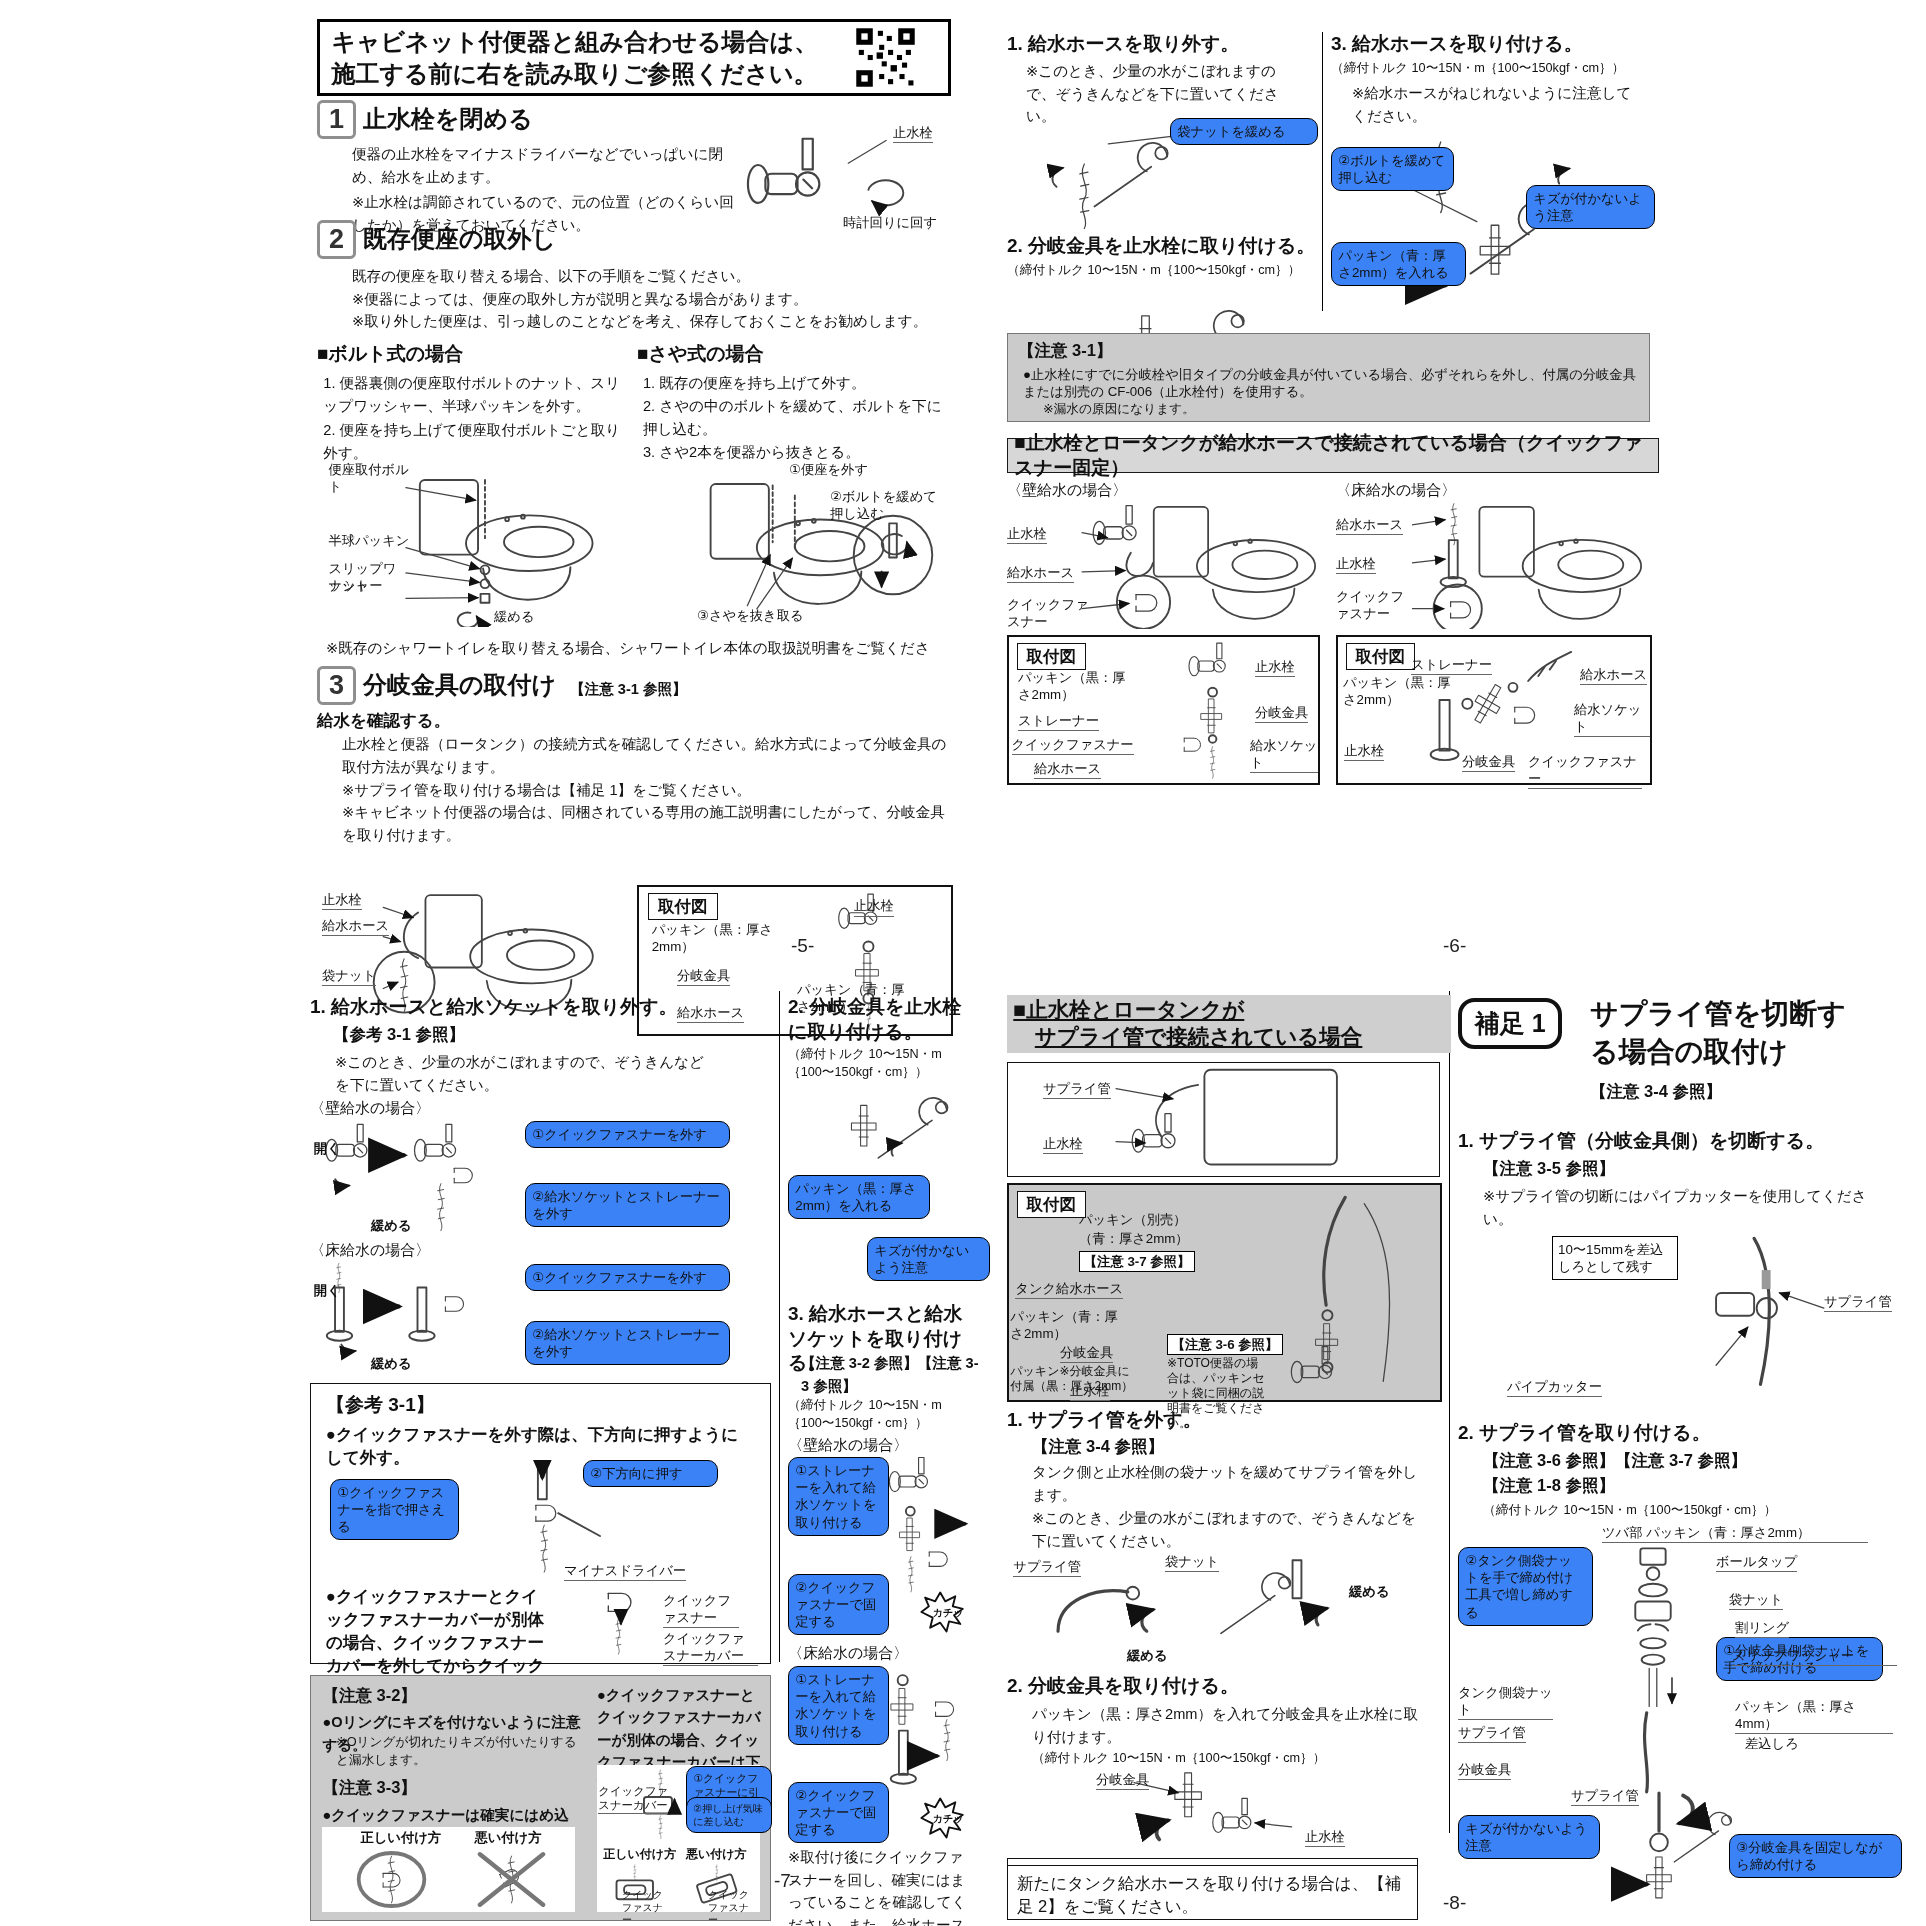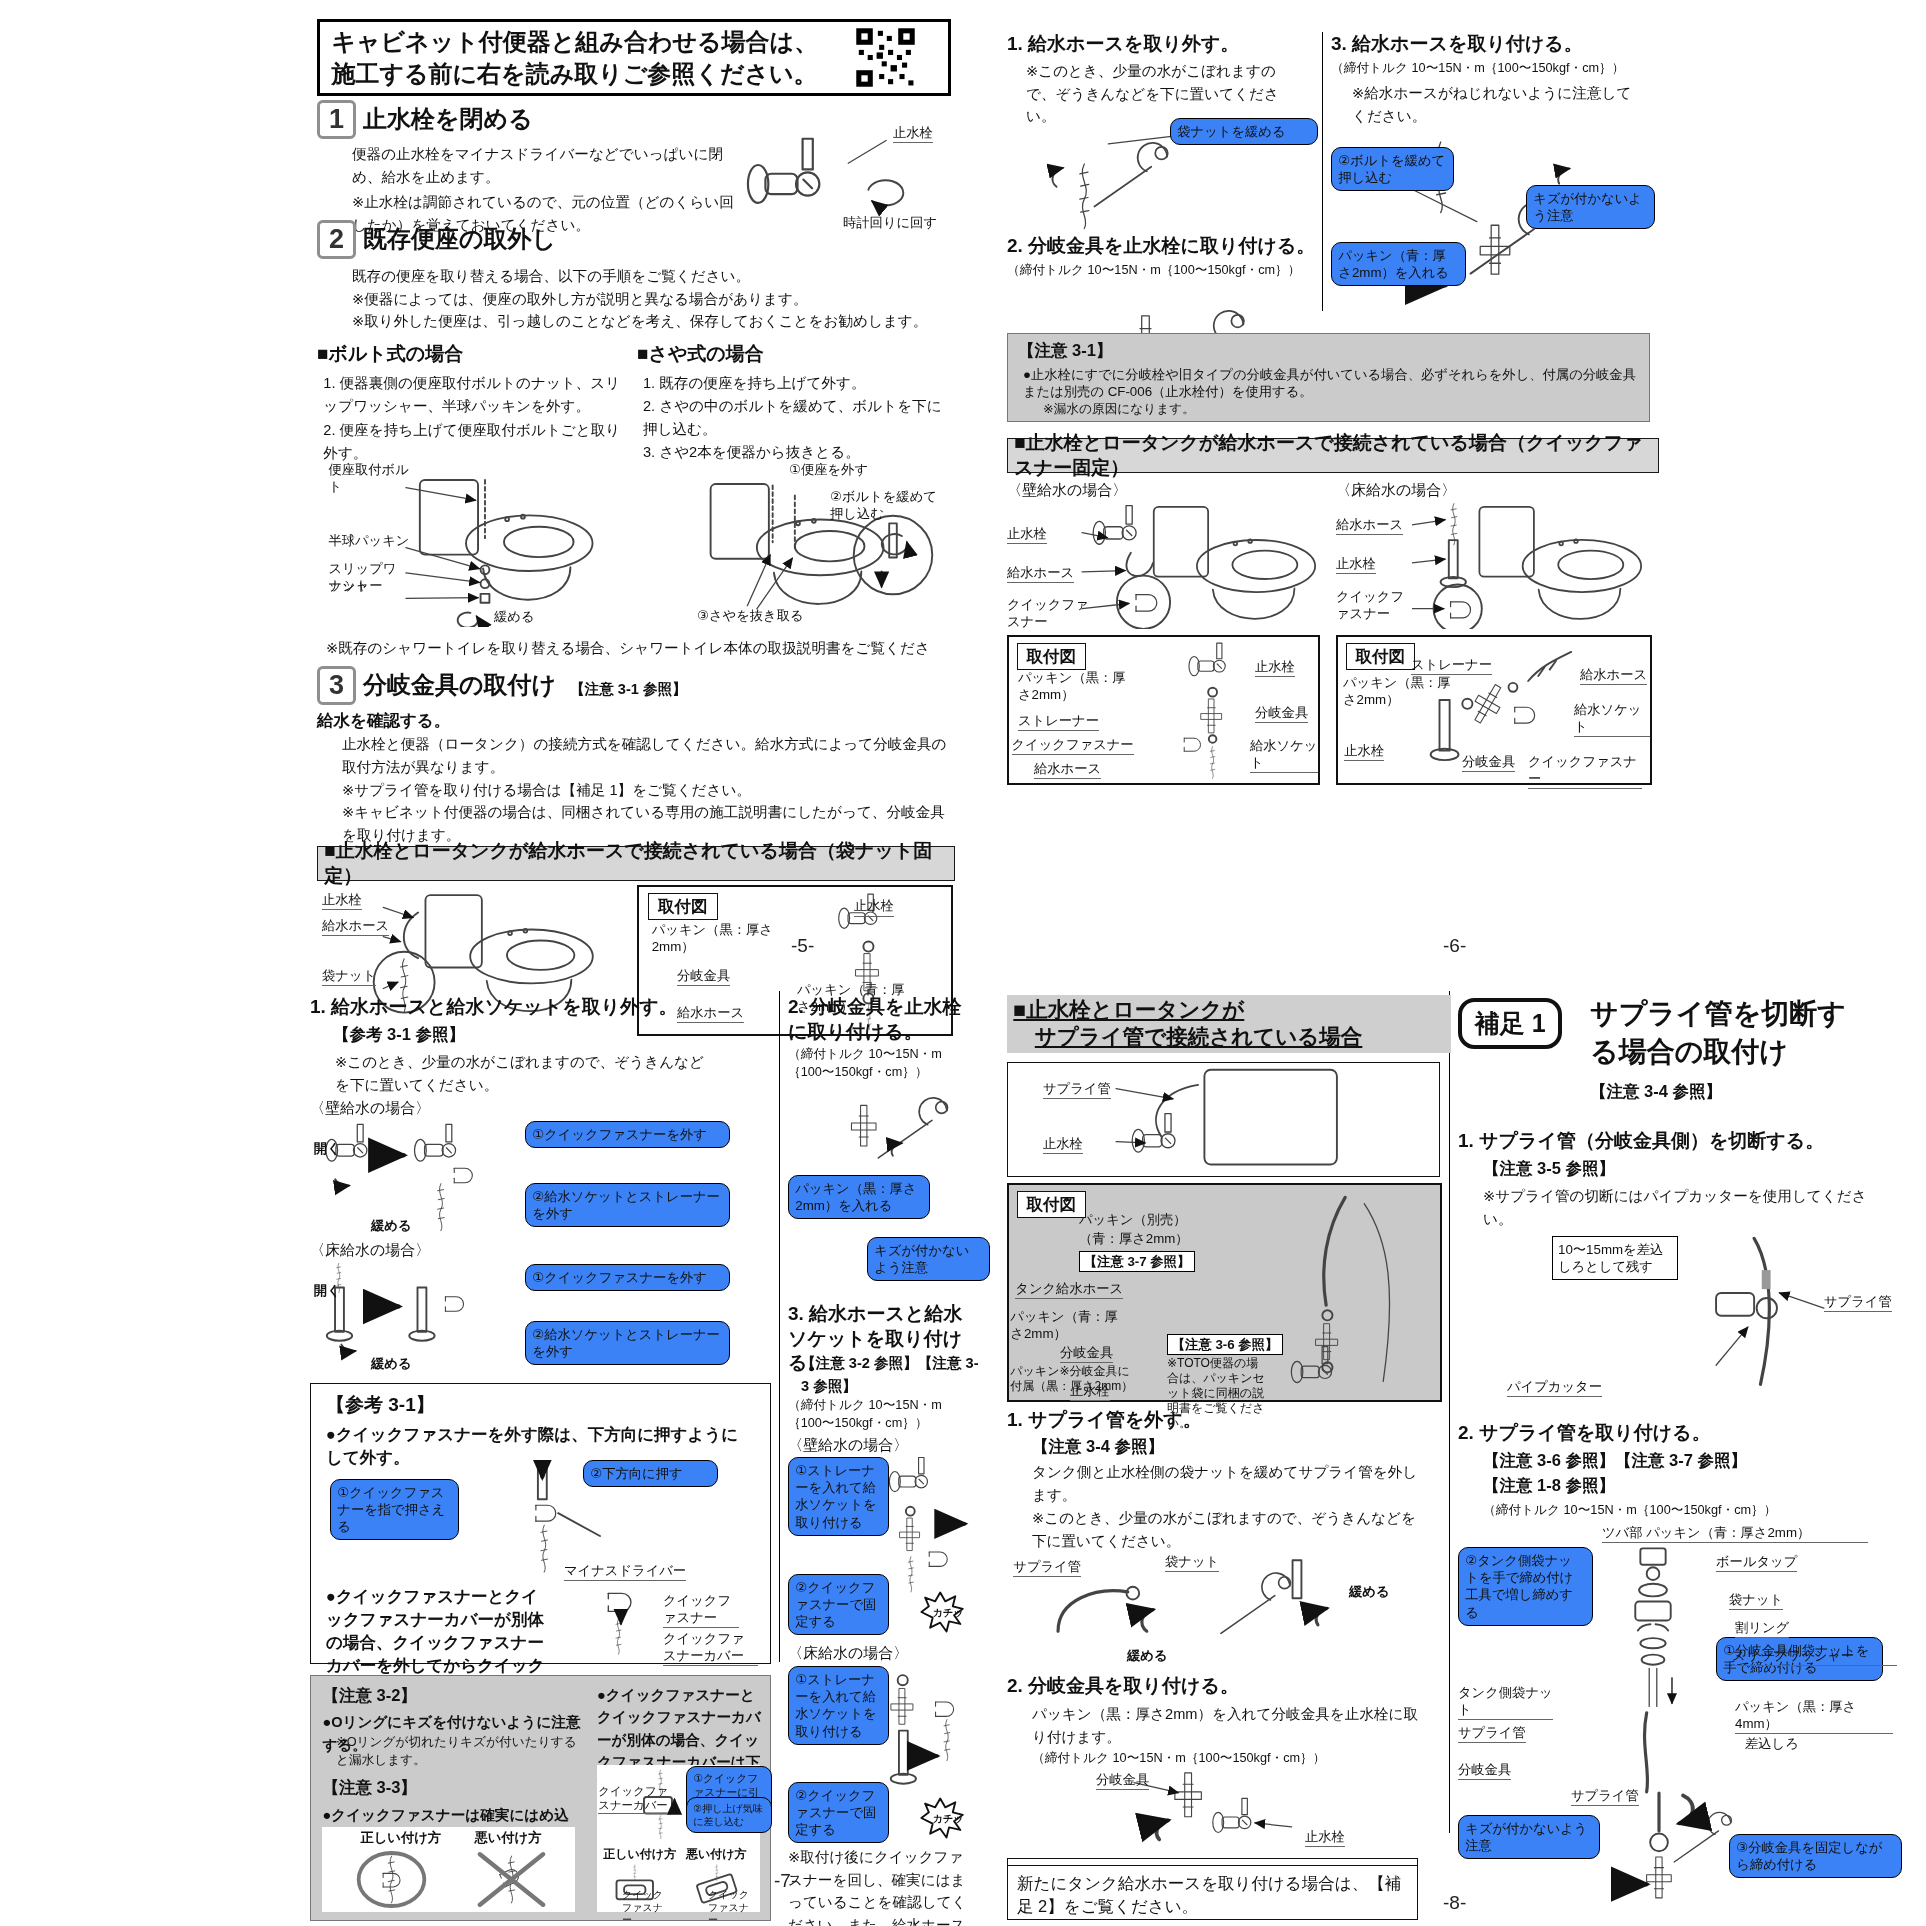--- a/index.html
+++ b/index.html
@@ -192,21 +192,20 @@
     <div class="ab t23" style="left:9px;top:618px;width:627px">※既存のシャワートイレを取り替える場合、シャワートイレ本体の取扱説明書をご覧ください。</div>
 
     <span class="secbox ab" style="left:0;top:647px">3</span>
     <div class="ab t38 b" style="left:46px;top:650px">分岐金具の取付け</div>
     <div class="ab t23 b" style="left:253px;top:659px">【注意 3-1 参照】</div>
     <div class="ab t26 b" style="left:0;top:690px">給水を確認する。</div>
     <div class="ab t23" style="left:25px;top:714px;width:608px">止水栓と便器（ロータンク）の接続方式を確認してください。給水方式によって分岐金具の取付方法が異なります。</div>
     <div class="ab t23" style="left:25px;top:760px;width:608px">※サプライ管を取り付ける場合は【補足 1】をご覧ください。</div>
     <div class="ab t23" style="left:25px;top:782px;width:608px">※キャビネット付便器の場合は、同梱されている専用の施工説明書にしたがって、分岐金具を取り付けます。</div>
 
-    <div class="graybar t30" style="left:0;top:827px;width:623px;height:33px">■止水栓とロータンクが給水ホースで接続されている場合（袋ナット固定）</div>
 
     <svg class="fig" style="left:6.3px;top:868px" width="298" height="146" viewBox="0 0 470 230">
       <use href="#toilet" x="150" y="5" width="290" height="232"></use>
       <path d="M150,40 C120,60 120,100 150,112"></path>
       <circle cx="128" cy="150" r="48"></circle>
       <use href="#hose" x="108" y="110" width="40" height="90"></use>
       <line class="thin" x1="95" y1="32" x2="142" y2="48" marker-end="url(#arr)"></line>
       <line class="thin" x1="95" y1="78" x2="122" y2="86" marker-end="url(#arr)"></line>
       <line class="thin" x1="95" y1="160" x2="118" y2="150" marker-end="url(#arr)"></line>
     </svg>

